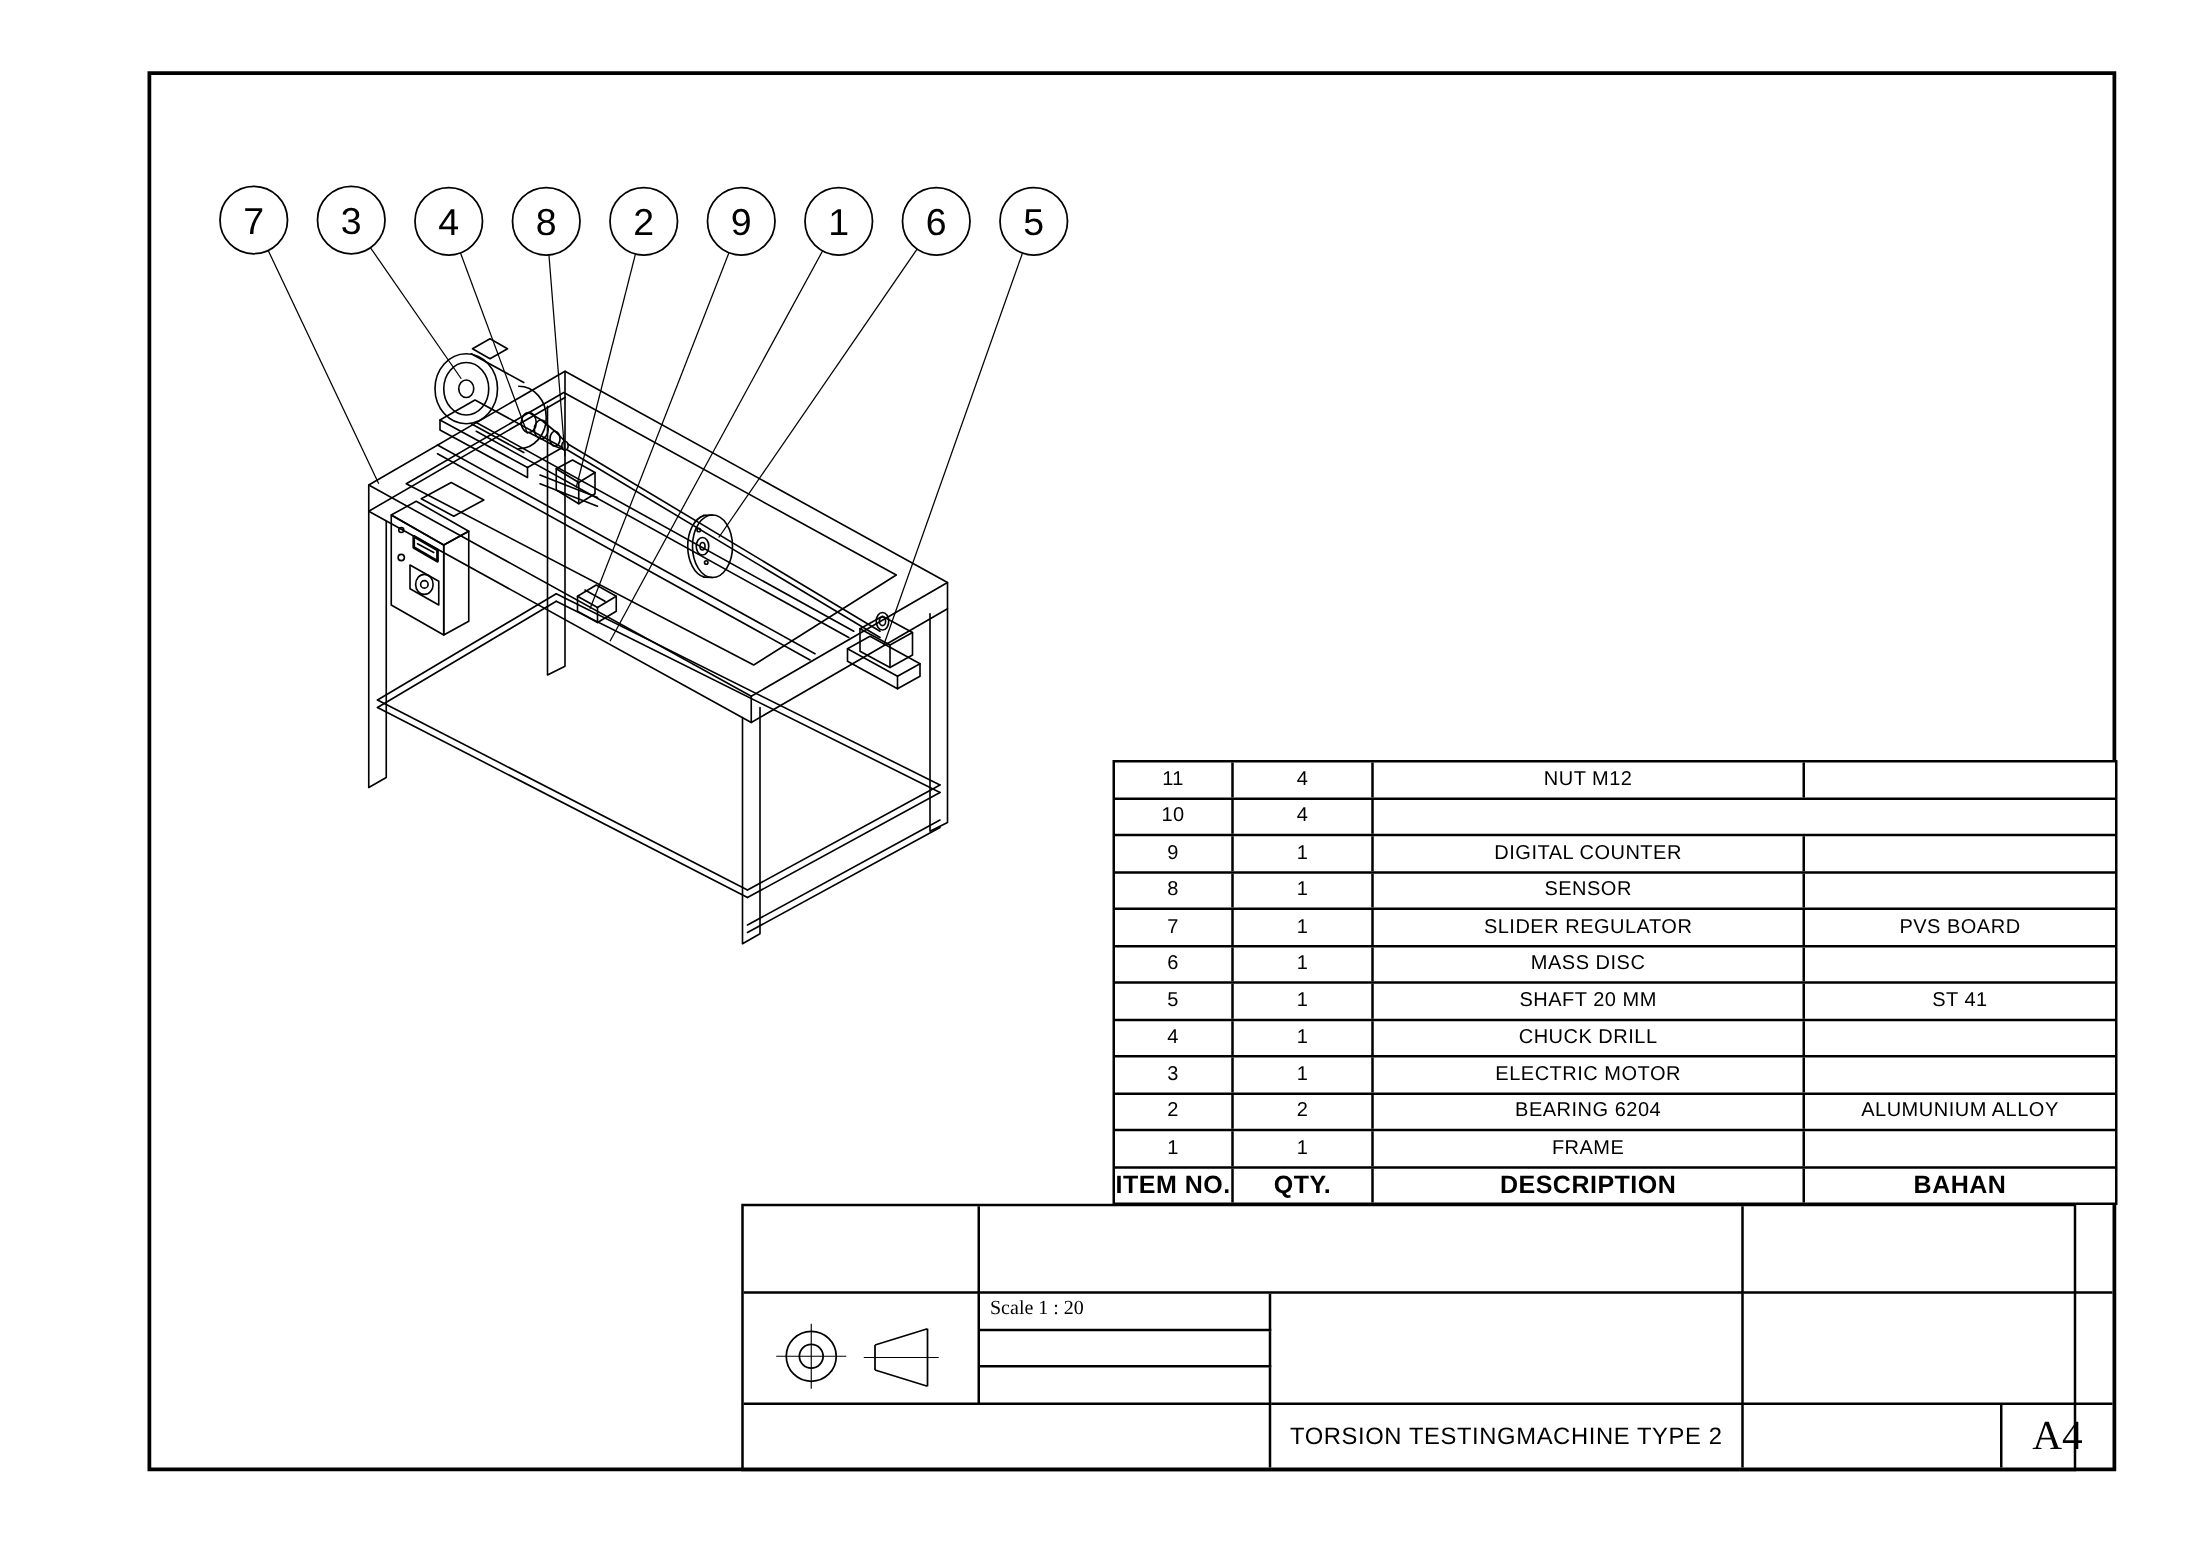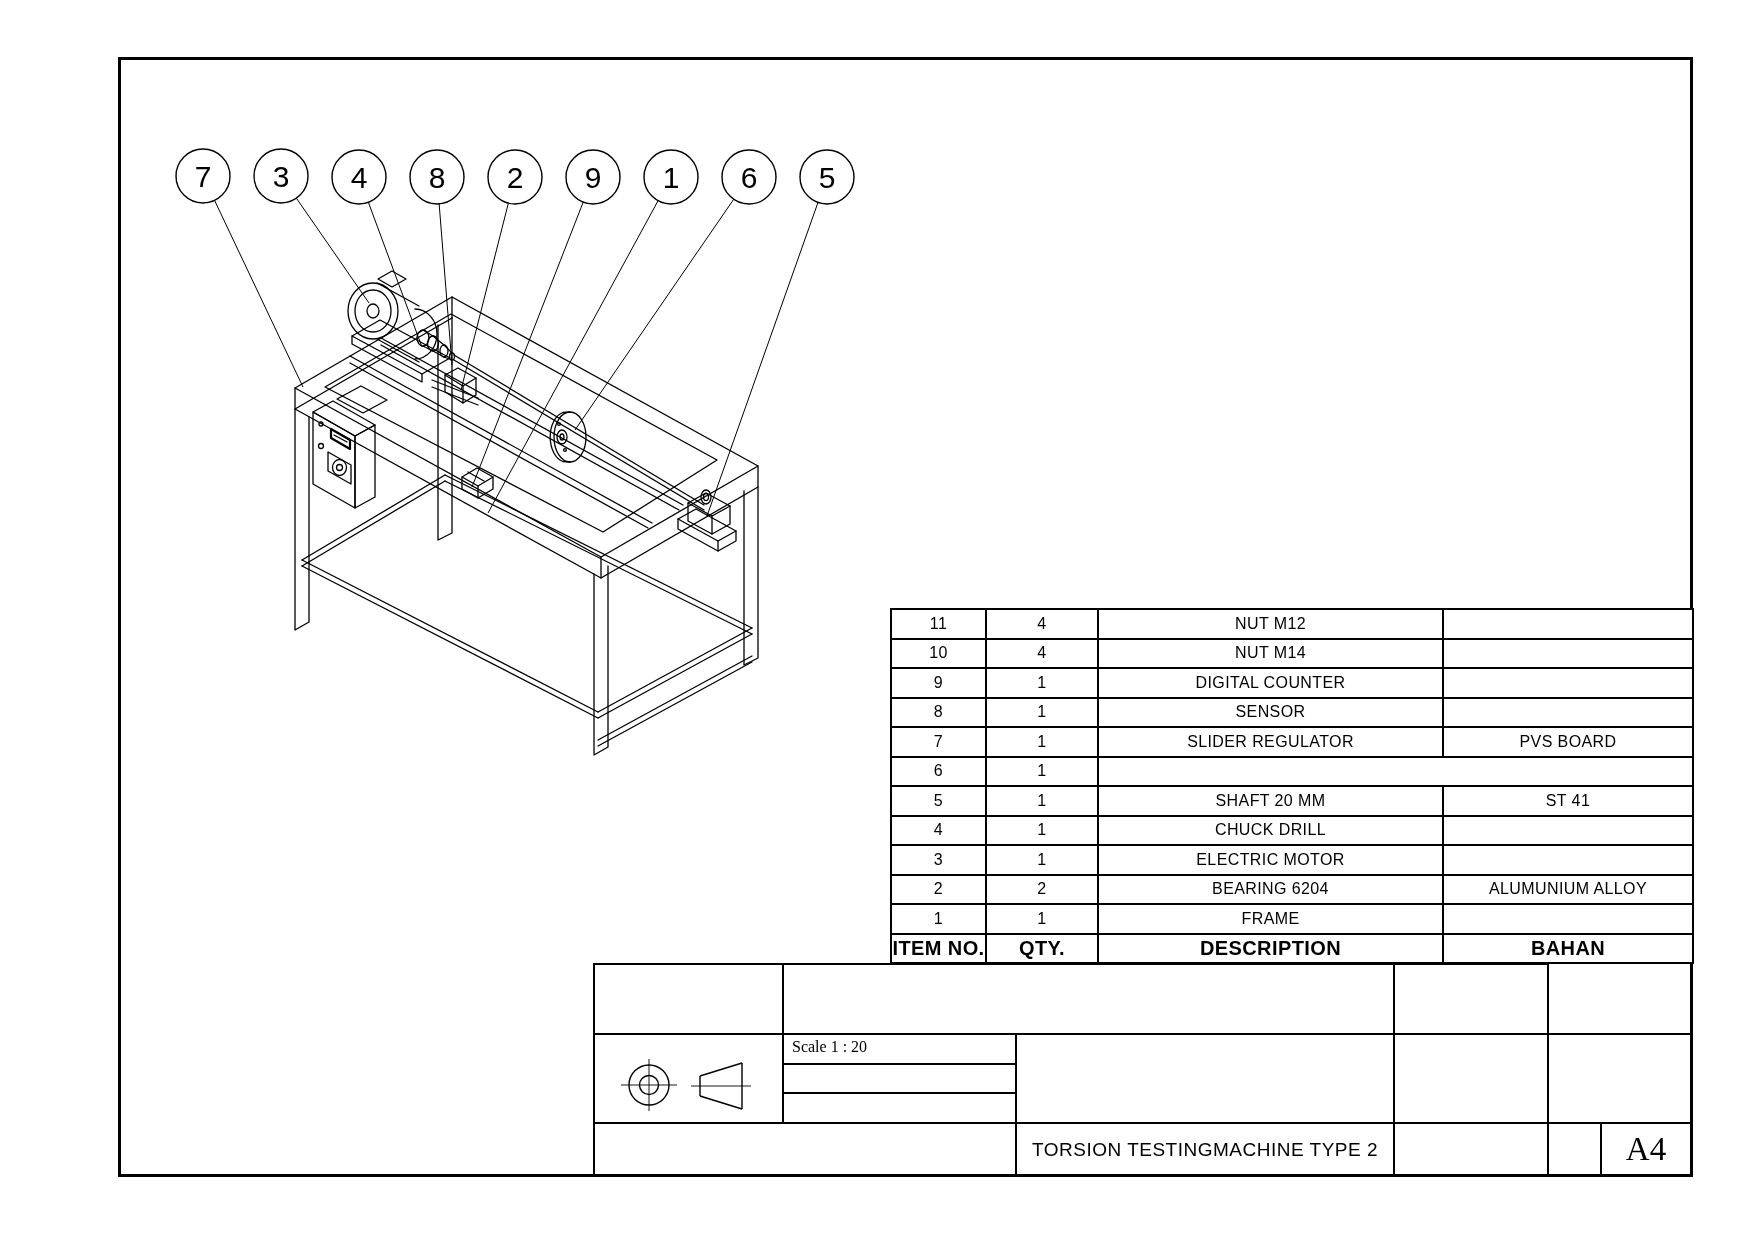--- a/index.html
+++ b/index.html
@@ -28,21 +28,21 @@
     font-size:16px; letter-spacing:0.4px; white-space:nowrap; overflow:hidden;
   }
   .bom-cell.c1 { width:95px; }
   .bom-cell.c2 { width:112px; }
   .bom-cell.c3 { width:345px; }
   .bom-cell.c4 { flex:1; border-right:none; }
   .bom-row.header .bom-cell { font-weight:bold; font-size:20px; }
 
   
   .tb {
-    position:absolute; left:593px; top:963px; width:956px; height:214px;
+    position:absolute; left:593px; top:963px; width:1068px; height:214px;
     border:2.5px solid #000; box-sizing:border-box; background:transparent;
   }
   .tb .cell { position:absolute; box-sizing:border-box; }
   .tb .br { border-right:2px solid #000; }
   .tb .bb { border-bottom:2px solid #000; }
   .scale-cell {
     font-family:"Liberation Serif", serif; font-size:16px;
     padding:3px 0 0 8px;
   }
   .title-cell {
@@ -226,21 +226,20 @@
   <div class="bom">
     <div class="bom-row">
       <div class="bom-cell c1">11</div>
       <div class="bom-cell c2">4</div>
       <div class="bom-cell c3">NUT M12</div>
       <div class="bom-cell c4"></div>
     </div>
     <div class="bom-row">
       <div class="bom-cell c1">10</div>
       <div class="bom-cell c2">4</div>
-      <div class="bom-cell c3">NUT M14</div>
       <div class="bom-cell c4"></div>
     </div>
     <div class="bom-row">
       <div class="bom-cell c1">9</div>
       <div class="bom-cell c2">1</div>
       <div class="bom-cell c3">DIGITAL COUNTER</div>
       <div class="bom-cell c4"></div>
     </div>
     <div class="bom-row">
       <div class="bom-cell c1">8</div>
@@ -250,20 +249,21 @@
     </div>
     <div class="bom-row">
       <div class="bom-cell c1">7</div>
       <div class="bom-cell c2">1</div>
       <div class="bom-cell c3">SLIDER REGULATOR</div>
       <div class="bom-cell c4">PVS BOARD</div>
     </div>
     <div class="bom-row">
       <div class="bom-cell c1">6</div>
       <div class="bom-cell c2">1</div>
+      <div class="bom-cell c3">MASS DISC</div>
       <div class="bom-cell c4"></div>
     </div>
     <div class="bom-row">
       <div class="bom-cell c1">5</div>
       <div class="bom-cell c2">1</div>
       <div class="bom-cell c3">SHAFT 20 MM</div>
       <div class="bom-cell c4">ST 41</div>
     </div>
     <div class="bom-row">
       <div class="bom-cell c1">4</div>

